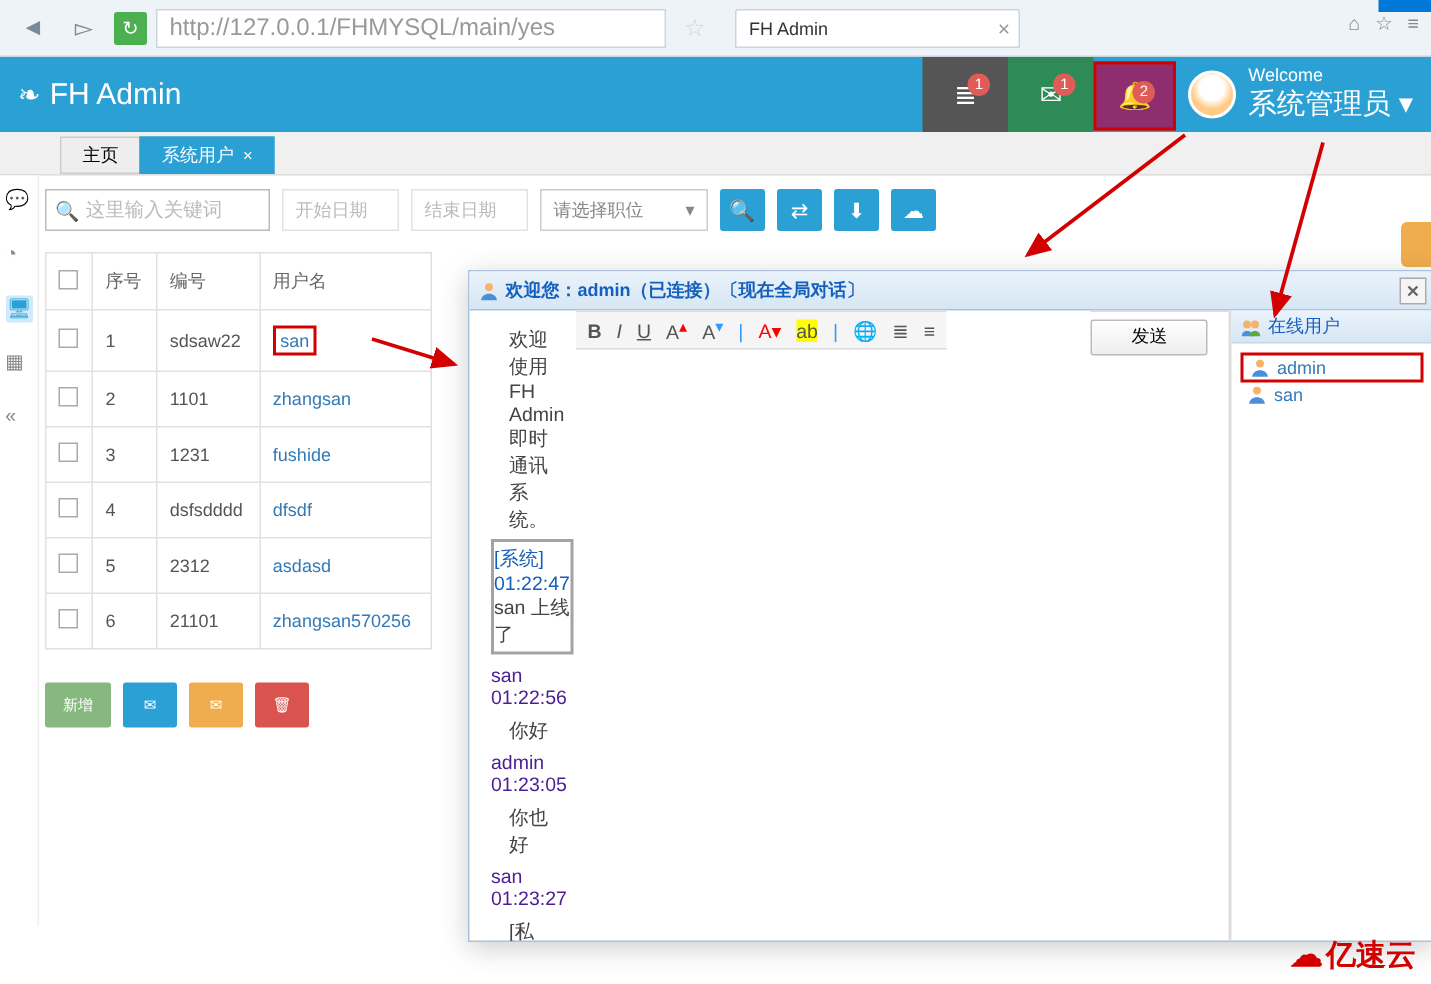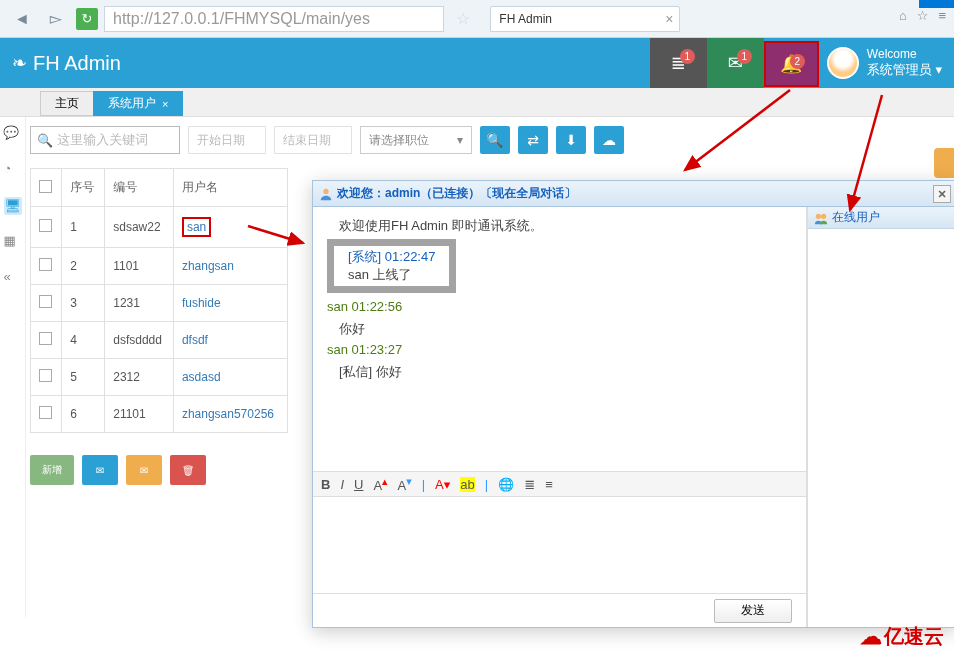--- a/index.html
+++ b/index.html
@@ -22,21 +22,21 @@
 .app-header .logo { font-size:20px; display:flex; align-items:center; gap:6px; }
 .leaf { font-size:18px; }
 .hdr-right { position:absolute; right:12px; top:0; height:50px; display:flex; align-items:center; }
 .hdr-btn { width:57px; height:50px; display:flex; align-items:center; justify-content:center; font-size:18px; color:#fff; position:relative; }
 .hdr-btn .badge { position:absolute; top:11px; right:12px; background:#e05c59; color:#fff; font-size:10px; width:15px; height:15px; border-radius:8px; display:flex; align-items:center; justify-content:center; }
 .hdr-btn.gray { background:#555; }
 .hdr-btn.green { background:#2e8b57; }
 .hdr-btn.purple { background:#8e2e6f; border:2px solid #d30000; width:55px; height:46px; margin-top:2px; }
 .avatar { width:32px; height:32px; border-radius:50%; background:radial-gradient(circle at 50% 35%, #fff 35%, #fc8 60%); margin:0 8px; border:2px solid #fff; }
 .welcome { font-size:12px; line-height:1.3; }
-.welcome .role { font-size:13px; }
+.welcome .role { font-size:19px; }
 
 
 .page-tabs { height:29px; background:#f0f0f0; border-bottom:1px solid #ddd; display:flex; align-items:flex-end; padding-left:40px; }
 .ptab { height:25px; padding:0 14px; display:flex; align-items:center; font-size:12px; background:#eee; border:1px solid #ccc; margin-right:-1px; position:relative; }
 .ptab.active { background:#2aa0d5; color:#fff; border-color:#2aa0d5; }
 .ptab .close { margin-left:6px; font-size:11px; }
 
 
 .sidebar { position:absolute; left:0; top:117px; width:26px; height:500px; background:#fff; border-right:1px solid #eee; display:flex; flex-direction:column; align-items:center; gap:18px; padding-top:8px; }
 .sidebar-ico { width:18px; height:18px; color:#888; }
@@ -66,27 +66,27 @@
 .act-blue { background:#2aa0d5; width:36px; }
 .act-orange { background:#f0ad4e; width:36px; }
 .act-red { background:#d9534f; width:36px; }
 
 
 .chat-dialog { position:absolute; left:312px; top:180px; width:644px; height:448px; border:1px solid #a8c3da; background:#fff; box-shadow:0 4px 18px rgba(0,0,0,.2); }
 .chat-title { height:26px; background:linear-gradient(#eaf3fb,#d6e6f4); border-bottom:1px solid #a8c3da; display:flex; align-items:center; padding:0 6px; font-size:12px; color:#1560bd; font-weight:bold; }
 .chat-title .user-ico { width:14px; height:14px; margin-right:4px; }
 .chat-close { position:absolute; right:4px; top:4px; width:18px; height:18px; border:1px solid #aaa; background:#f5f5f5; display:flex; align-items:center; justify-content:center; font-size:11px; color:#666; cursor:pointer; }
 .chat-body { display:flex; height:calc(100% - 26px); }
-.chat-left { flex:1; border-right:1px solid #ddd; display:flex; flex-direction:column; }
+.chat-left { flex:1; border-right:1px solid #ddd; display:flex; }
 .chat-msgs { flex:1; padding:10px 14px; font-size:13px; overflow:auto; }
 .chat-msgs .msg-line { margin-bottom:6px; }
 .sys-tag { color:#1560bd; }
-.sender-green { color:#4d7c0f; }
+.sender-green { color:#4c1d95; }
 .inner-text { padding-left:12px; margin-bottom:4px; color:#444; }
-.red-box2 { border:7px solid #a3a3a3; padding:2px 14px; display:inline-block; }
+.red-box2 { border:2px solid #a3a3a3; padding:2px 0; display:inline-block; }
 .chat-toolbar { height:26px; border-top:1px solid #ddd; border-bottom:1px solid #ddd; background:#f5f5f5; display:flex; align-items:center; padding:0 8px; gap:10px; font-size:13px; color:#555; }
 .chat-toolbar span { cursor:pointer; }
 .tb-b { font-weight:bold; } .tb-i { font-style:italic; } .tb-u { text-decoration:underline; }
 .chat-input { flex:0 0 96px; }
 .chat-send-row { height:34px; border-top:1px solid #ddd; display:flex; align-items:center; justify-content:flex-end; padding-right:14px; }
 .send-btn { height:24px; padding:0 26px; border:1px solid #bbb; background:linear-gradient(#fff,#eee); font-size:12px; border-radius:2px;text-align:right; }
 
 
 .online { width:148px; border-left:1px solid #ddd; }
 .online-title { background:linear-gradient(#eaf3fb,#d6e6f4); height:22px; border-bottom:1px solid #c4d6e6; display:flex; align-items:center; padding:0 6px; font-size:12px; color:#1560bd; gap:4px; }
@@ -244,20 +244,22 @@
     <span>欢迎您：admin（已连接）〔现在全局对话〕</span>
     <div class="chat-close">✕</div>
   </div>
   <div class="chat-body">
     <div class="chat-left">
       <div class="chat-msgs">
         <div class="inner-text">欢迎使用FH Admin 即时通讯系统。</div>
         <div class="msg-line"><span class="red-box2"><span class="sys-tag">[系统] 01:22:47</span><br><span class="inner-text" style="padding-left:0">san 上线了</span></span></div>
         <div class="msg-line sender-green">san 01:22:56</div>
         <div class="inner-text">你好</div>
+        <div class="msg-line sender-green">admin 01:23:05</div>
+        <div class="inner-text">你也好</div>
         <div class="msg-line sender-green">san 01:23:27</div>
         <div class="inner-text">[私信] 你好</div>
       </div>
       <div class="chat-toolbar">
         <span class="tb-b">B</span>
         <span class="tb-i">I</span>
         <span class="tb-u">U</span>
         <span>A<sup style="color:red">▴</sup></span>
         <span>A<sup style="color:#39f">▾</sup></span>
         <span style="color:#39f">|</span>
@@ -276,20 +278,36 @@
     <div class="online">
       <div class="online-title">
         <svg class="user-dot" viewBox="0 0 16 16">
             <circle cx="5" cy="6" r="3" fill="#f7b267"></circle>
             <circle cx="11" cy="6" r="3" fill="#f7b267"></circle>
             <path d="M1 15c0-3 2-4 4-4s4 1 4 4" fill="#4a90d9"></path>
             <path d="M7 15c0-3 2-4 4-4s4 1 4 4" fill="#5fa845"></path>
           </svg>
         <span>在线用户</span>
       </div>
+      <div class="online-list" id="online-list">
+          <div class="online-item red">
+            <svg class="user-dot" viewBox="0 0 16 16">
+              <circle cx="8" cy="5" r="3" fill="#f7b267"></circle>
+              <path d="M2 15c0-3 3-5 6-5s6 2 6 5" fill="#4a90d9"></path>
+            </svg>
+            <span>admin</span>
+          </div>
+          <div class="online-item">
+            <svg class="user-dot" viewBox="0 0 16 16">
+              <circle cx="8" cy="5" r="3" fill="#f7b267"></circle>
+              <path d="M2 15c0-3 3-5 6-5s6 2 6 5" fill="#4a90d9"></path>
+            </svg>
+            <span>san</span>
+          </div>
+        </div>
     </div>
   </div>
 </div>
 
 <svg class="arrow" style="left:243px; top:198px;" width="70" height="50">
     <defs>
       <marker id="ah" markerWidth="8" markerHeight="8" refX="6" refY="3" orient="auto">
         <path d="M0,0 L7,3 L0,6 Z" fill="#d30000"></path>
       </marker>
     </defs>

